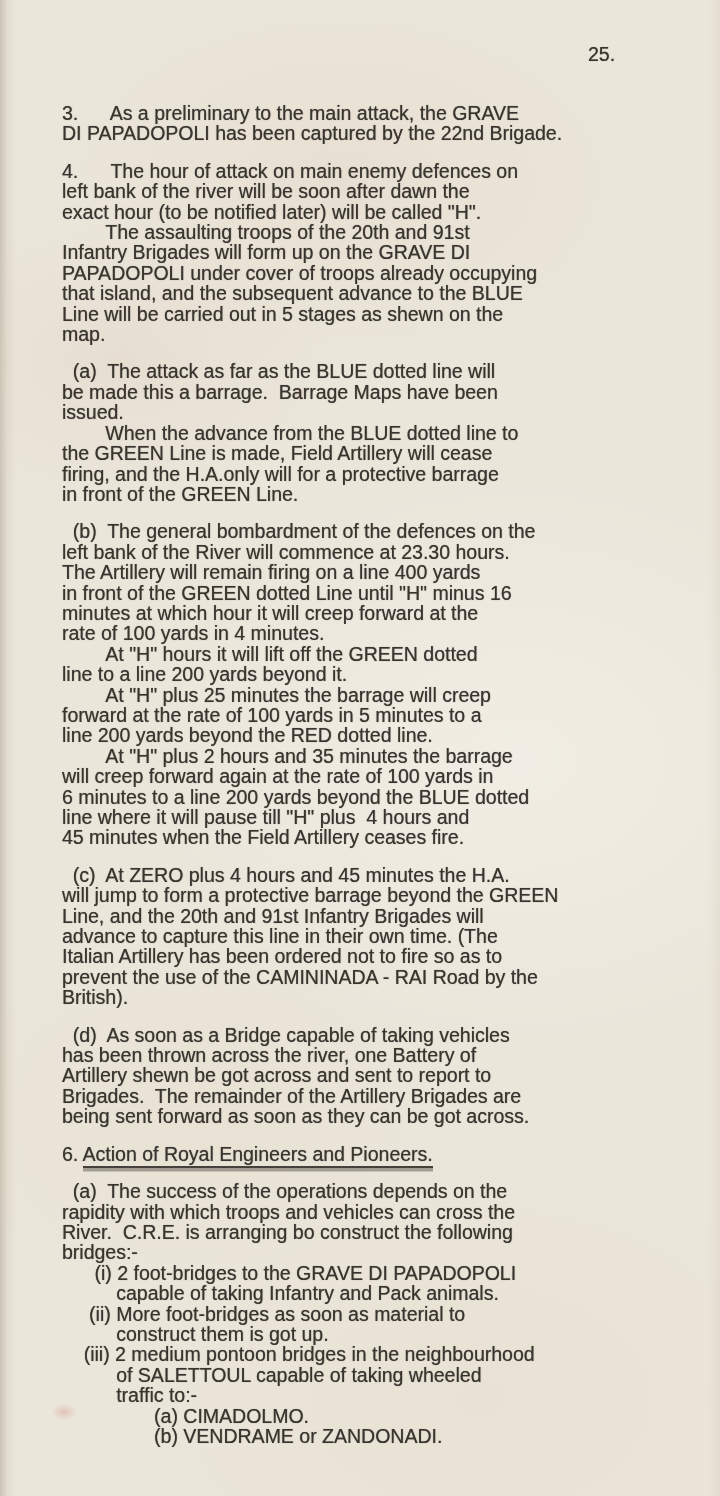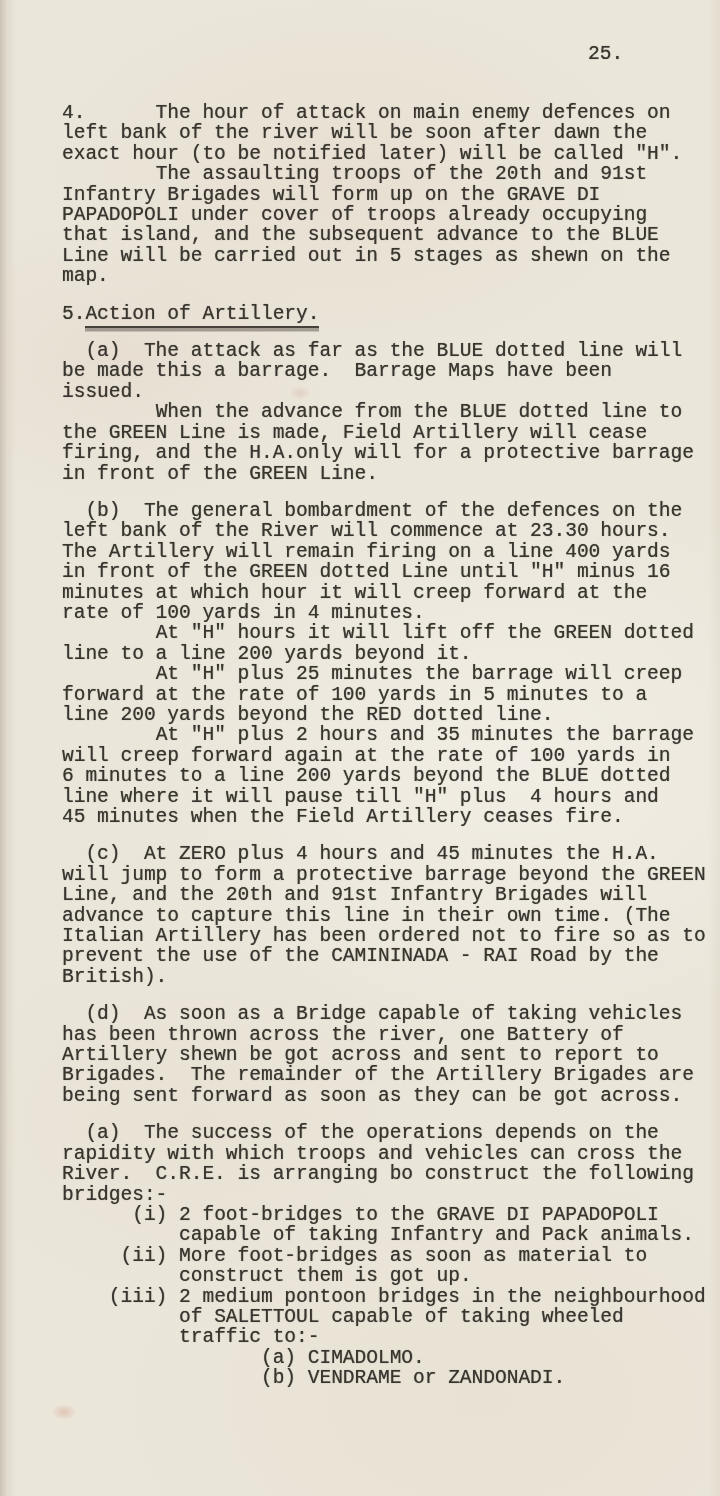--- a/index.html
+++ b/index.html
@@ -17,21 +17,21 @@
     background-image:
       radial-gradient(ellipse 420px 260px at 340px 180px, rgba(222,205,188,0.28), rgba(222,205,188,0) 70%),
       radial-gradient(ellipse 300px 200px at 120px 360px, rgba(219,198,184,0.25), rgba(219,198,184,0) 70%),
       radial-gradient(ellipse 500px 380px at 520px 760px, rgba(255,255,252,0.30), rgba(255,255,252,0) 75%),
       radial-gradient(ellipse 360px 260px at 200px 1120px, rgba(224,213,196,0.25), rgba(224,213,196,0) 70%),
       radial-gradient(ellipse 16px 10px at 64px 1412px, rgba(205,130,115,0.35), rgba(205,130,115,0) 80%),
       radial-gradient(ellipse 14px 9px at 300px 393px, rgba(200,140,130,0.25), rgba(200,140,130,0) 80%),
       radial-gradient(ellipse 480px 320px at 480px 1400px, rgba(226,216,198,0.30), rgba(226,216,198,0) 75%),
       linear-gradient(to right, rgba(150,140,120,0.38) 0px, rgba(150,140,120,0.12) 7px, rgba(150,140,120,0) 16px),
       linear-gradient(to left, rgba(190,180,160,0.18) 0px, rgba(190,180,160,0) 12px);
-    font-family: Liberation Mono, monospace;
+    font-family: Liberation Sans, sans-serif;
     color: #38352f;
   }
   .typewritten {
     font-size: 19.5px;
     line-height: 20.4px;
     letter-spacing: 0;
     white-space: pre-wrap;
     text-shadow: 0 0 1px rgba(56,53,47,0.55), 0.4px 0.4px 0.5px rgba(56,53,47,0.25);
   }
   .page-number {
@@ -60,32 +60,33 @@
 </style>
 </head>
 <body>
 
 <div class="paper">
 
   <div class="typewritten page-number">25.</div>
 
   <div class="content">
 
+    <div class="typewritten para">3.      As a preliminary to the main attack, the GRAVE
+DI PAPADOPOLI has been captured by the 22nd Brigade.</div>
 
     <div class="typewritten para">4.      The hour of attack on main enemy defences on
 left bank of the river will be soon after dawn the
 exact hour (to be notified later) will be called "H".
         The assaulting troops of the 20th and 91st
 Infantry Brigades will form up on the GRAVE DI
 PAPADOPOLI under cover of troops already occupying
 that island, and the subsequent advance to the BLUE
 Line will be carried out in 5 stages as shewn on the
 map.</div>
 
-    <div class="typewritten heading"><span>5.</span><span class="underlined">Action of Artillery.</span></div>
 
     <div class="typewritten para">  (a)  The attack as far as the BLUE dotted line will
 be made this a barrage.  Barrage Maps have been
 issued.
         When the advance from the BLUE dotted line to
 the GREEN Line is made, Field Artillery will cease
 firing, and the H.A.only will for a protective barrage
 in front of the GREEN Line.</div>
 
     <div class="typewritten para">  (b)  The general bombardment of the defences on the
@@ -112,20 +113,21 @@
 Italian Artillery has been ordered not to fire so as to
 prevent the use of the CAMININADA - RAI Road by the
 British).</div>
 
     <div class="typewritten para">  (d)  As soon as a Bridge capable of taking vehicles
 has been thrown across the river, one Battery of
 Artillery shewn be got across and sent to report to
 Brigades.  The remainder of the Artillery Brigades are
 being sent forward as soon as they can be got across.</div>
 
+    <div class="typewritten heading"><span>6. </span><span class="underlined">Action of Royal Engineers and Pioneers.</span></div>
 
     <div class="typewritten para">  (a)  The success of the operations depends on the
 rapidity with which troops and vehicles can cross the
 River.  C.R.E. is arranging bo construct the following
 bridges:-
       (i) 2 foot-bridges to the GRAVE DI PAPADOPOLI
           capable of taking Infantry and Pack animals.
      (ii) More foot-bridges as soon as material to
           construct them is got up.
     (iii) 2 medium pontoon bridges in the neighbourhood

